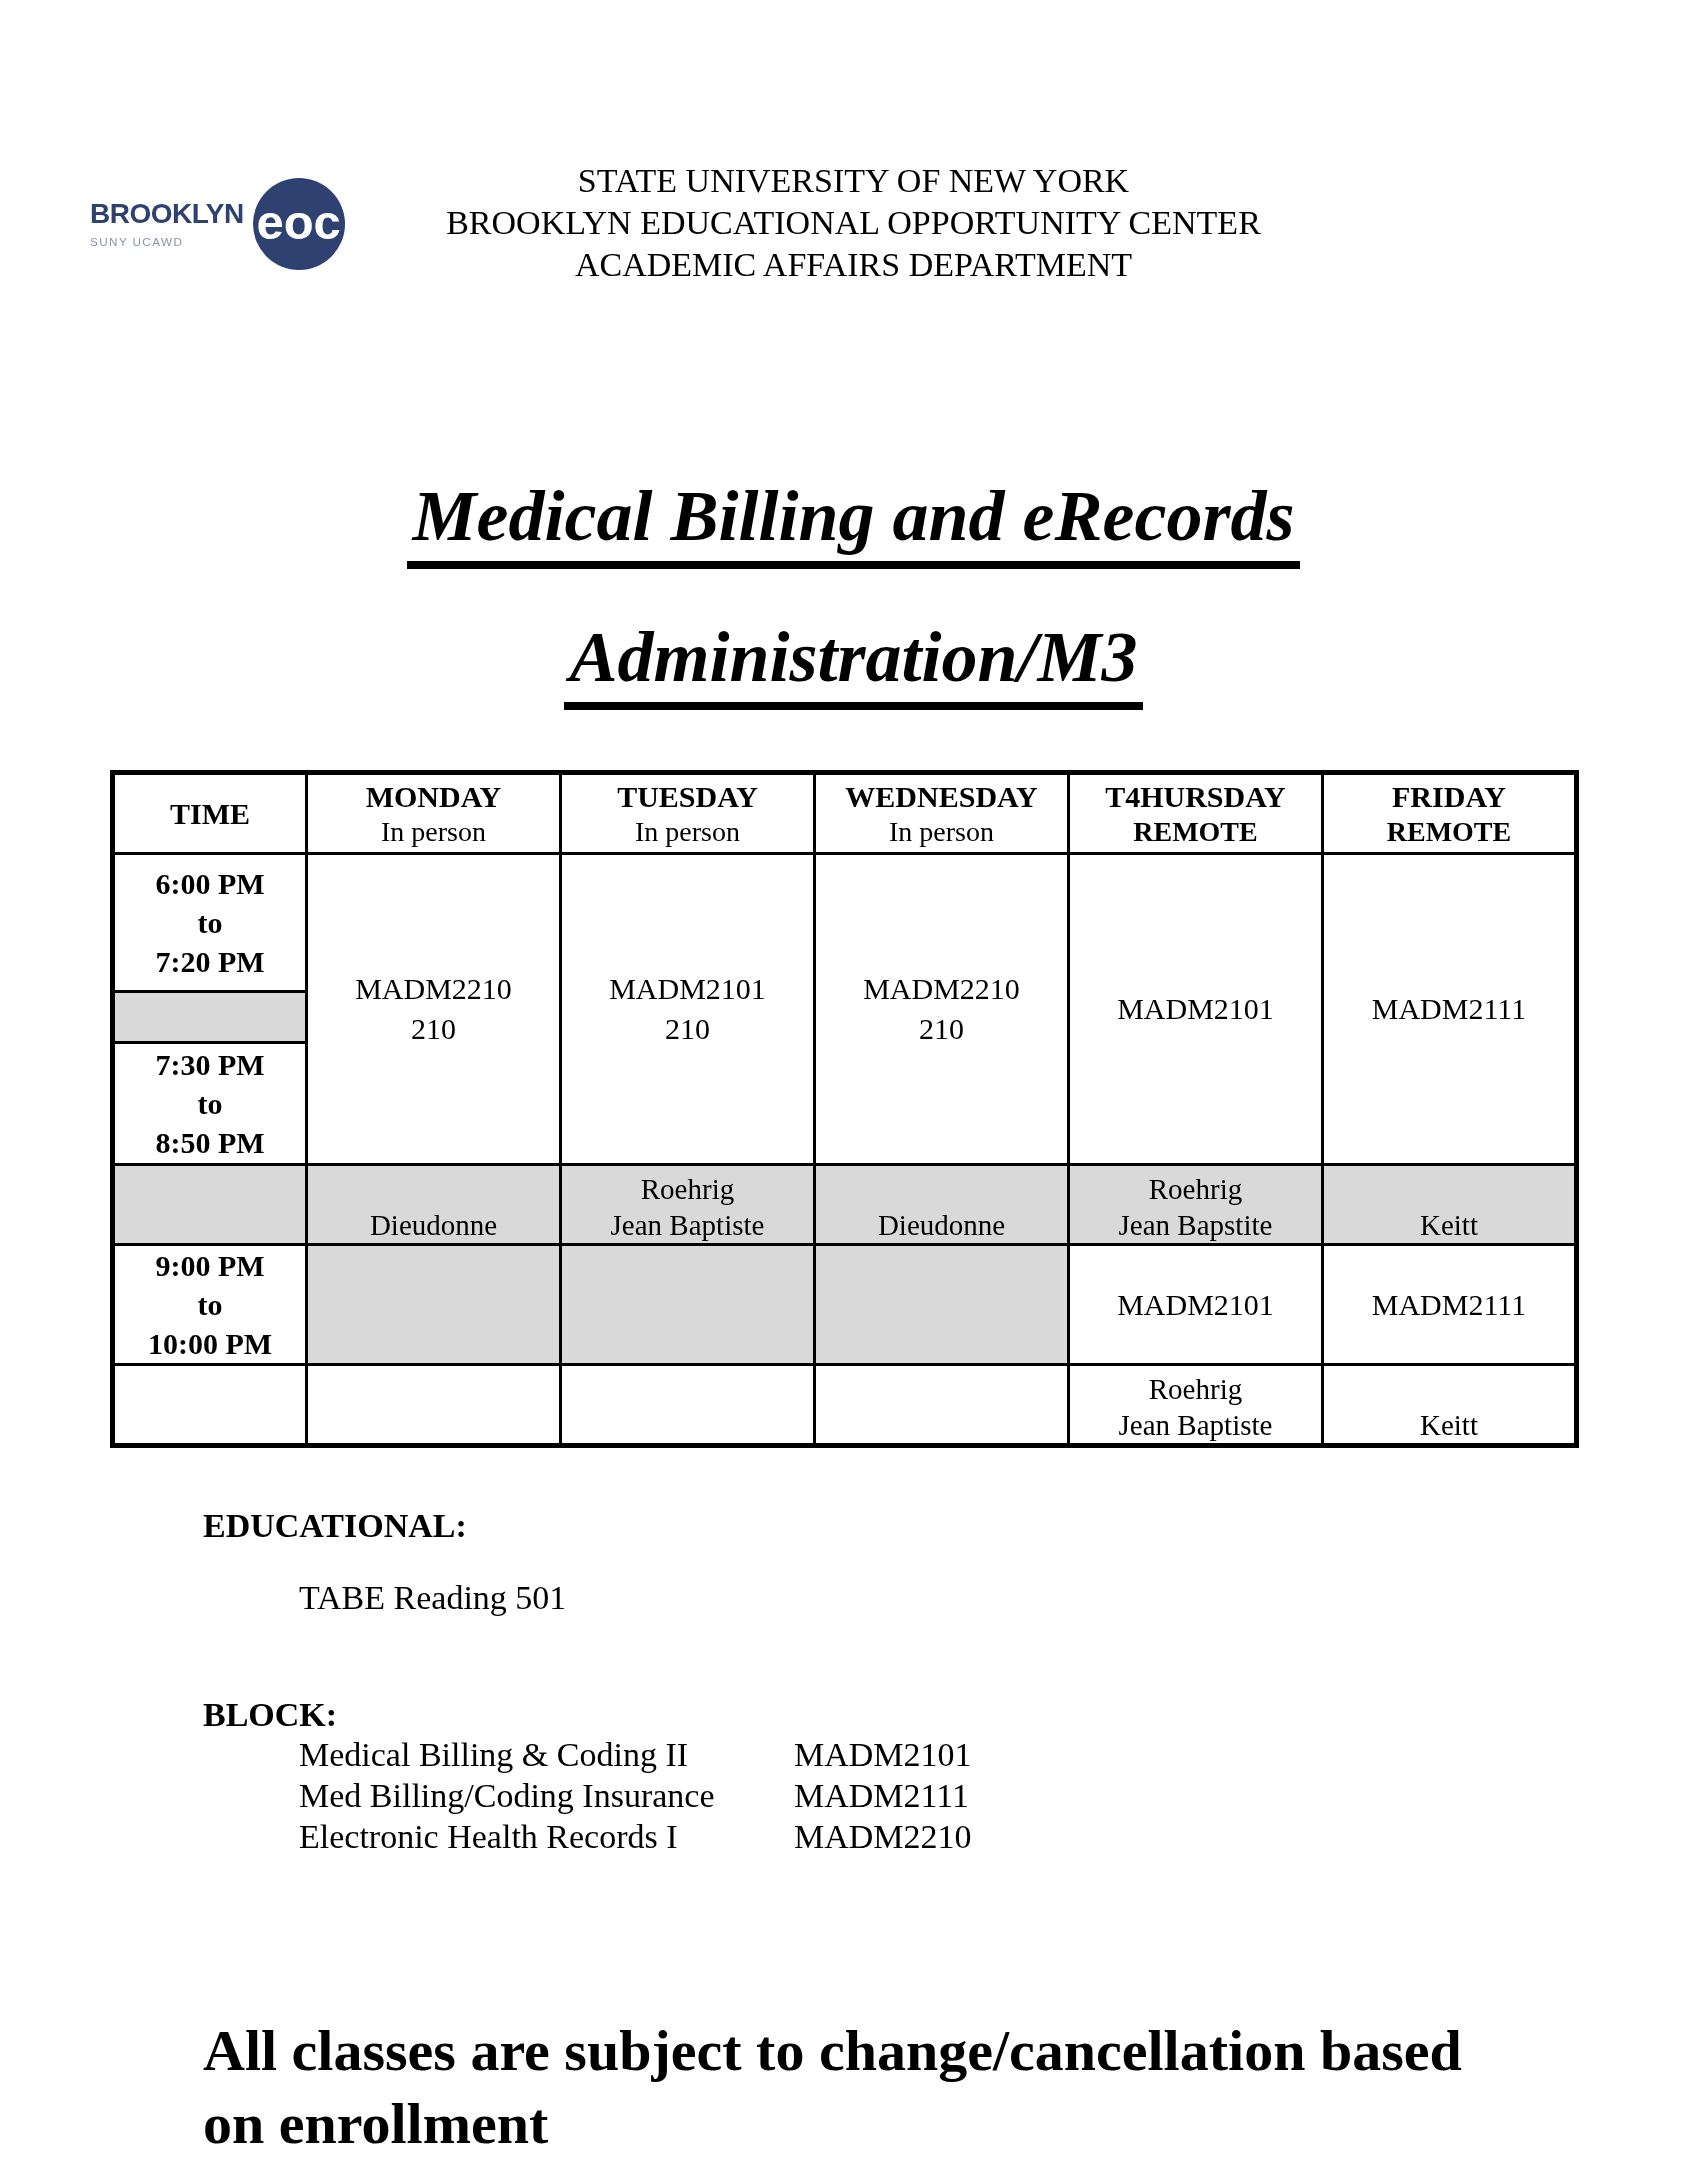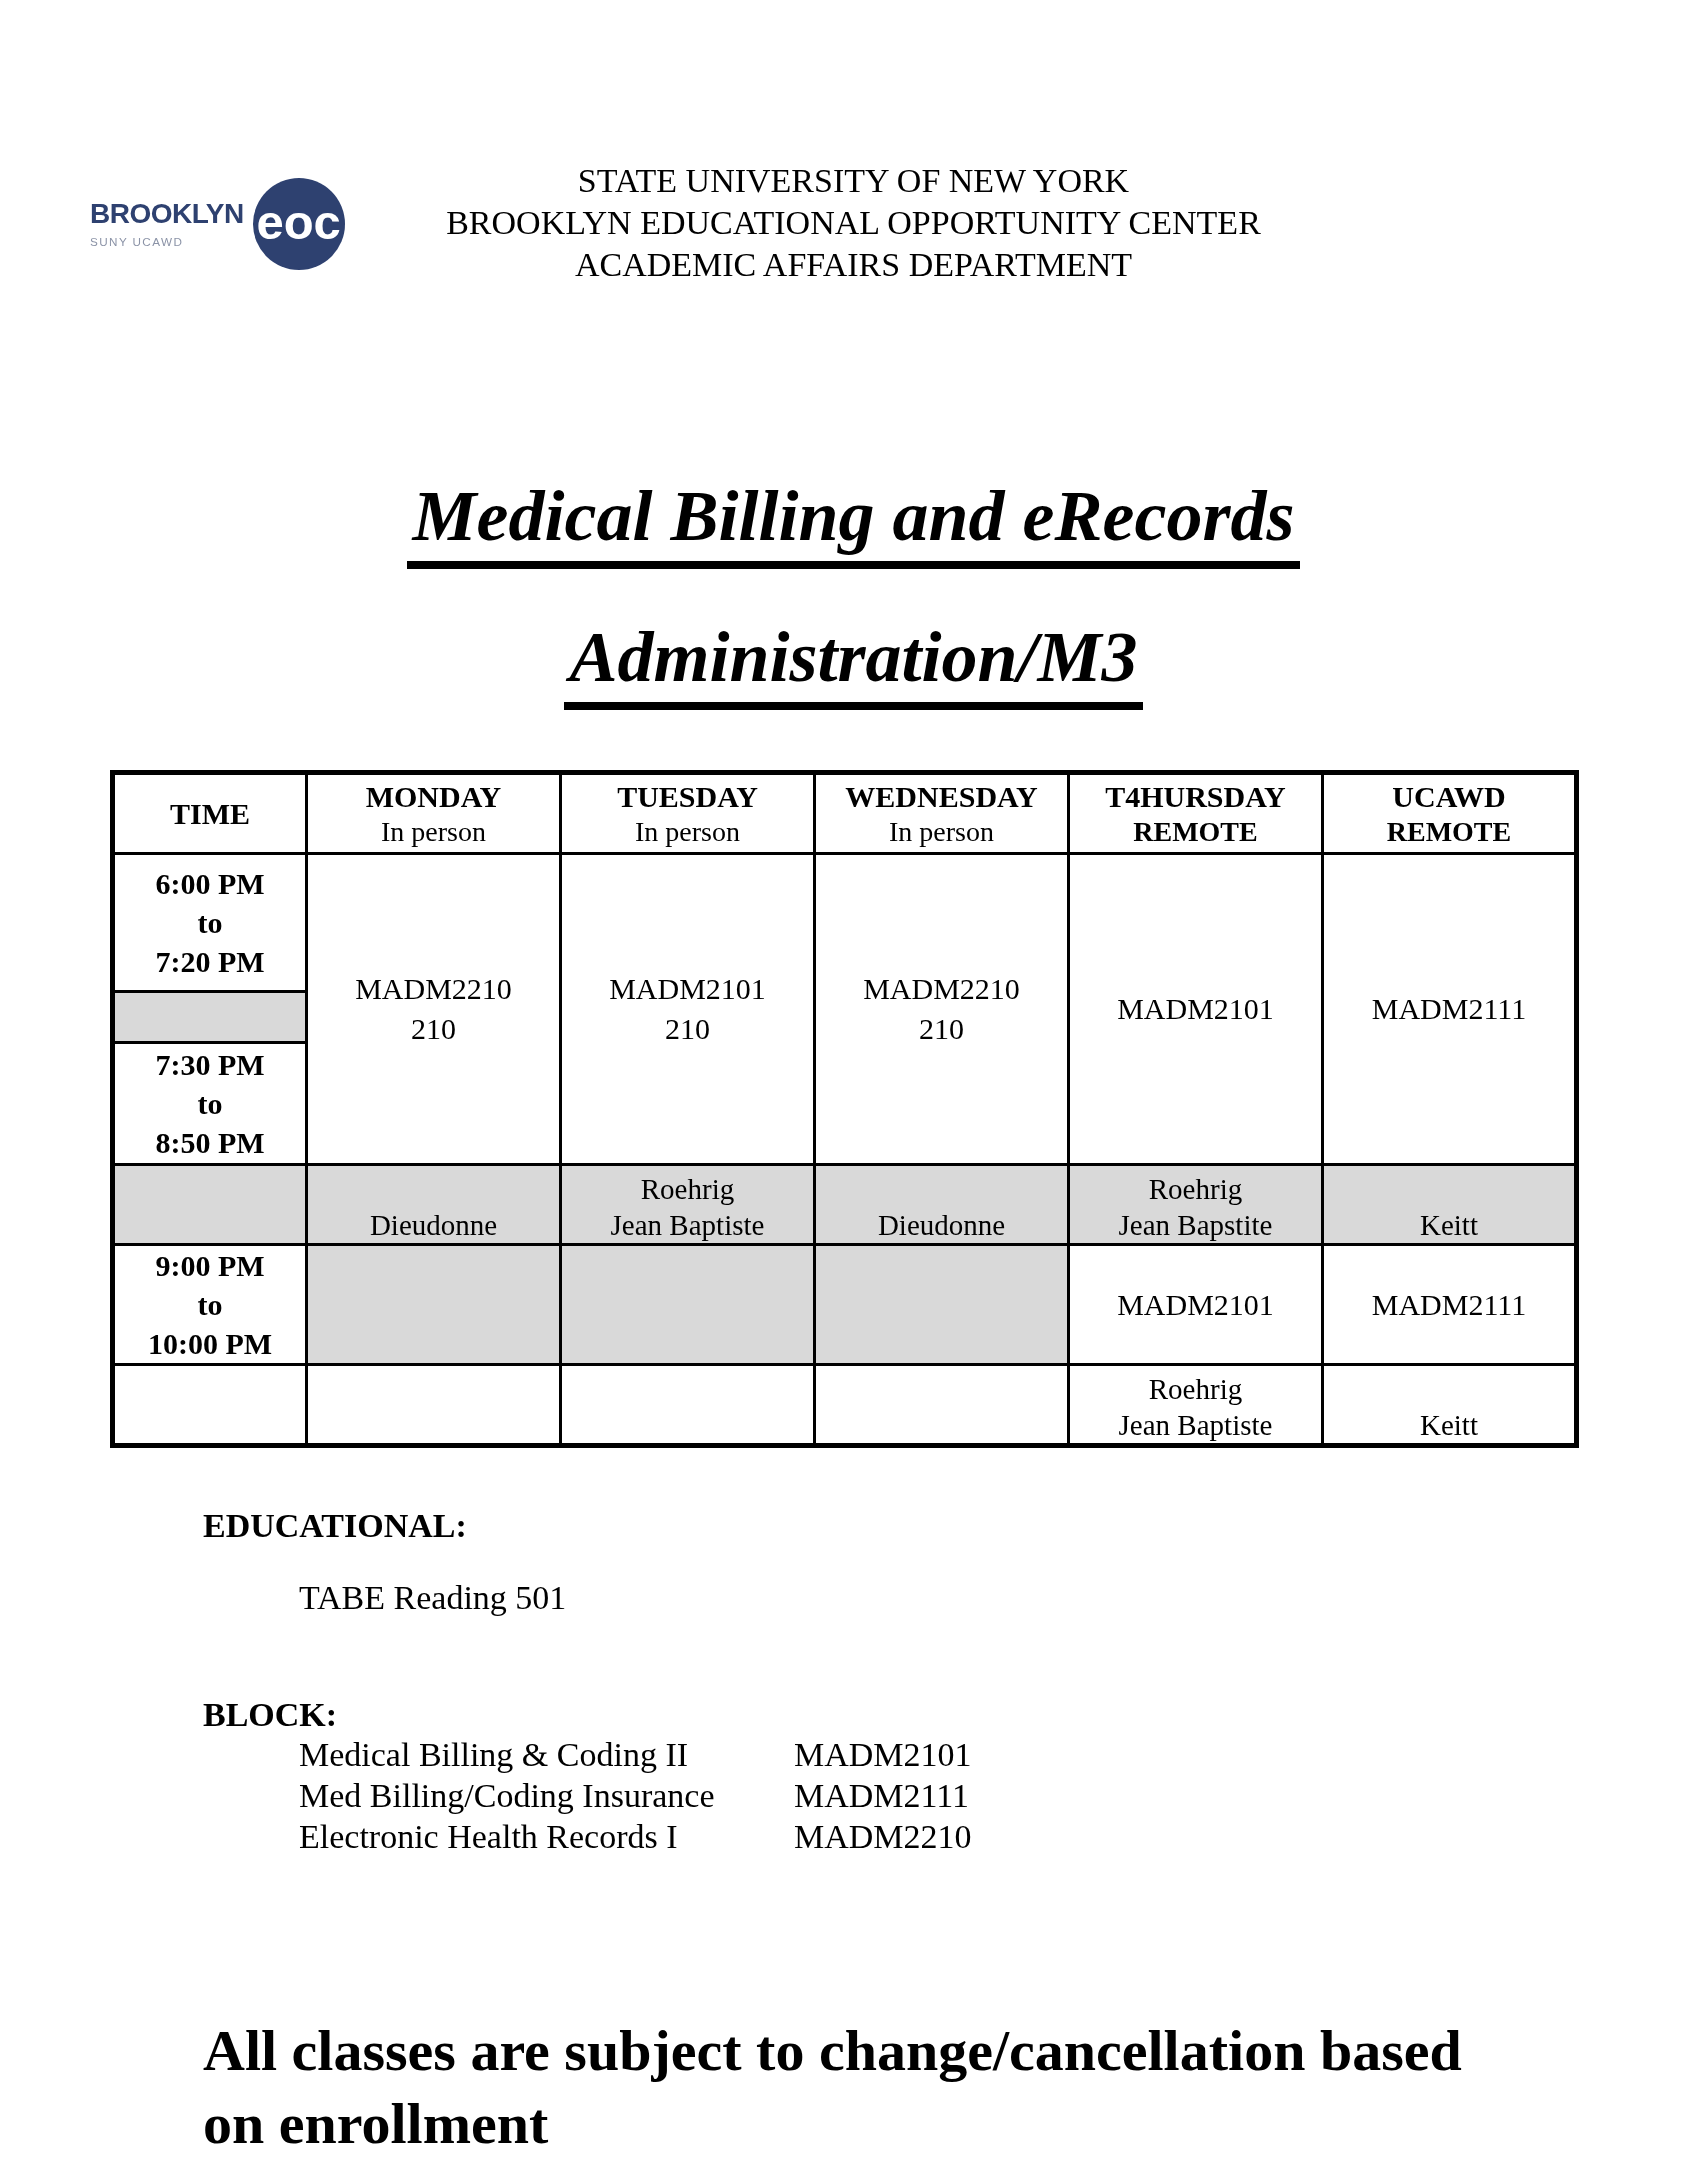--- a/index.html
+++ b/index.html
@@ -162,21 +162,21 @@
         </th>
         <th class="head-cell">
           <div class="day-name">WEDNESDAY</div>
           <div class="day-mode">In person</div>
         </th>
         <th class="head-cell">
           <div class="day-name">T4HURSDAY</div>
           <div class="day-mode bold">REMOTE</div>
         </th>
         <th class="head-cell">
-          <div class="day-name">UCAWD</div>
+          <div class="day-name">FRIDAY</div>
           <div class="day-mode bold">REMOTE</div>
         </th>
       </tr>
 
       <tr class="r-slot1">
         <td class="time-cell">6:00 PM
 to
 7:20 PM</td>
         <td class="course-cell" rowspan="3">MADM2210
 210</td>

